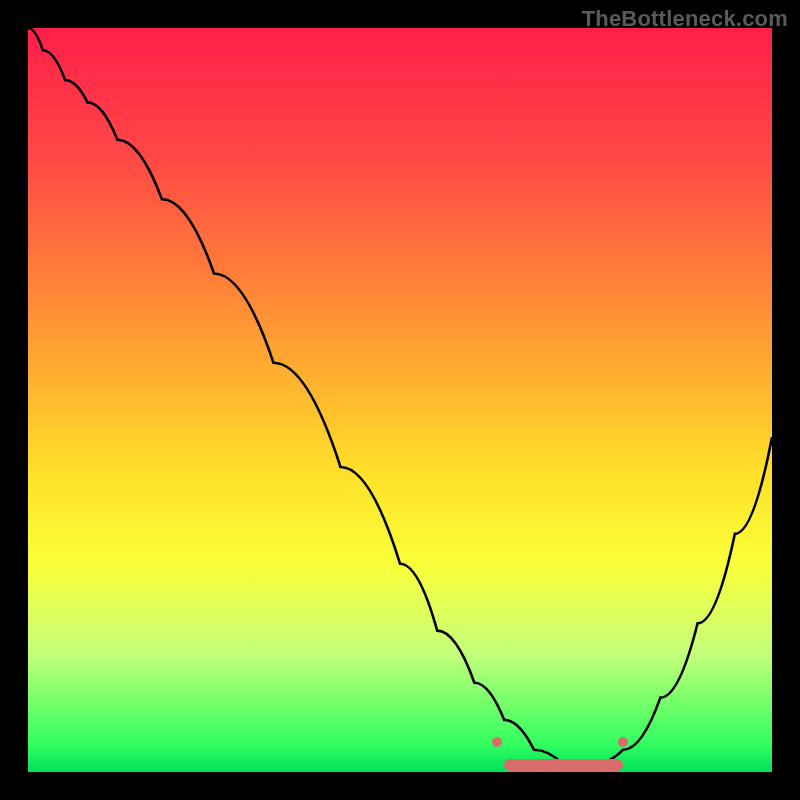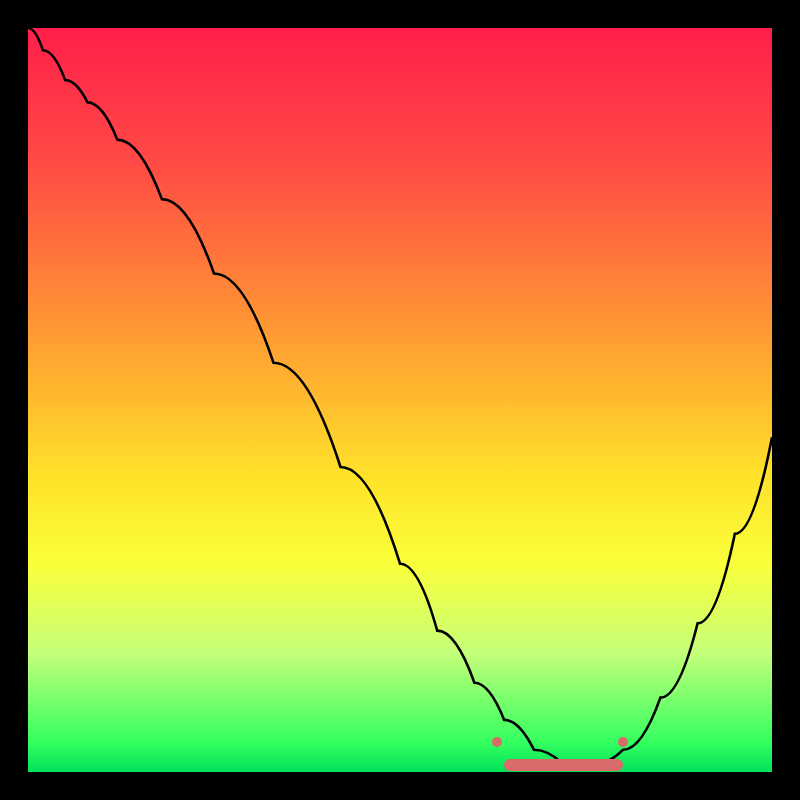--- a/index.html
+++ b/index.html
@@ -18,20 +18,21 @@
           #00e25a 100%)}
   .curve{position:absolute;left:0;top:0}
   .band{position:absolute;height:12px;border-radius:6px;background:#d96b6b}
   .dot{position:absolute;width:10px;height:10px;border-radius:5px;background:#d96b6b;transform:translate(-5px,-5px)}
   .watermark{position:absolute;top:6px;right:12px;color:#5a5a5a;font-size:22px;font-weight:600;letter-spacing:.2px}
 </style>
 </head>
 <body>
 
 <div class="frame">
+  <div class="watermark">TheBottleneck.com</div>
   <div class="plot">
     <div class="grad"></div>
     <svg class="curve" id="curve-svg" width="744" height="744" viewBox="0 0 744 744">
         <path d="M 0.0 0.0 Q 7.5 0.0 14.9 22.3 Q 26.0 22.3 37.2 52.1 Q 48.4 52.1 59.5 74.4 Q 74.4 74.4 89.3 111.6 Q 111.6 111.6 133.9 171.1 Q 160.0 171.1 186.0 245.5 Q 215.8 245.5 245.5 334.8 Q 279.0 334.8 312.5 439.0 Q 342.2 439.0 372.0 535.7 Q 390.6 535.7 409.2 602.6 Q 427.8 602.6 446.4 654.7 Q 461.3 654.7 476.2 691.9 Q 491.0 691.9 505.9 721.7 Q 520.8 721.7 535.7 736.6 Q 550.5 736.6 565.4 736.6 Q 580.3 736.6 595.2 721.7 Q 613.8 721.7 632.4 669.6 Q 651.0 669.6 669.6 595.2 Q 688.2 595.2 706.8 505.9 Q 725.4 505.9 744.0 409.2" fill="none" stroke="#000000" stroke-width="2.6"></path>
       </svg>
     <div id="band" class="band" style="left: 476.16px; top: 730.56px; width: 119.04px;"></div>
     <div id="dots">
         <div class="dot" style="left: 468.72px; top: 714.24px;"></div>
         <div class="dot" style="left: 595.2px; top: 714.24px;"></div>
       </div>

